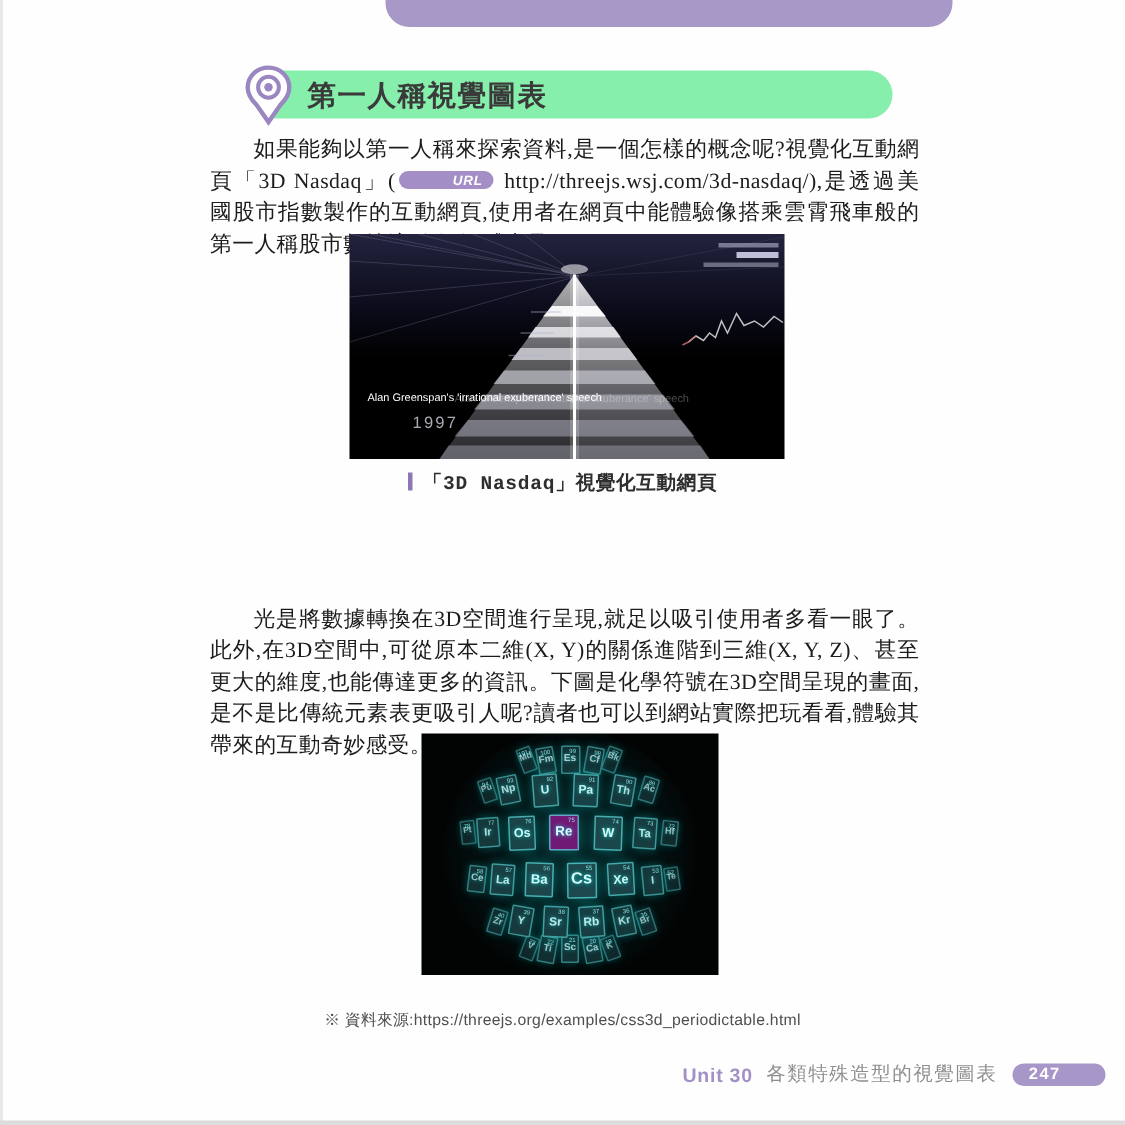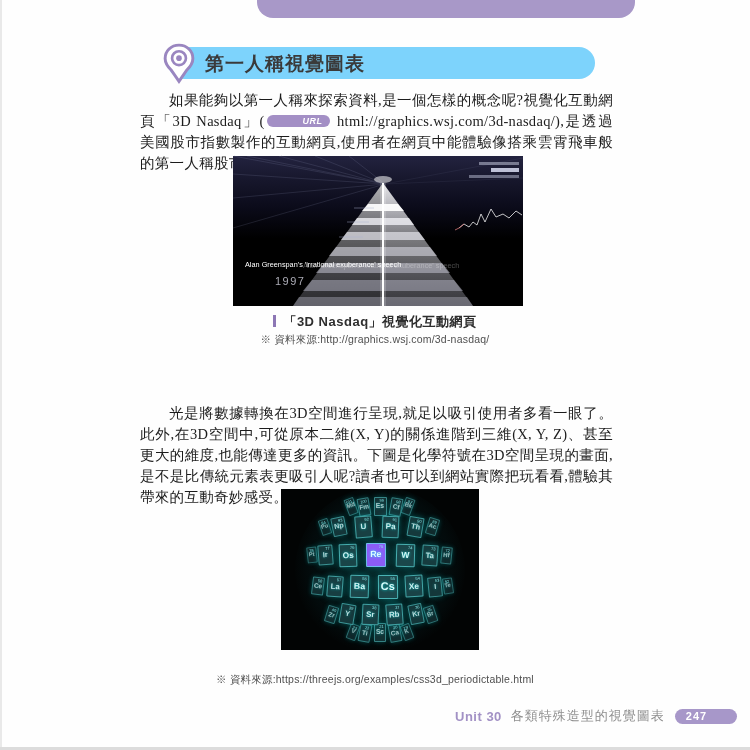--- a/index.html
+++ b/index.html
@@ -4,21 +4,21 @@
 <style>
   html,body{margin:0;padding:0;background:#ffffff;}
   #page{position:relative;width:750px;height:750px;background:#fefefe;overflow:hidden;
         font-family:"Liberation Sans",sans-serif;}
 
   
   .top-bar{position:absolute;left:257px;top:0;width:378px;height:18px;
            background:#a898c8;border-radius:0 0 16px 16px;}
 
   
-  .heading{position:absolute;left:168px;width:427px;height:32px;background:#7dd3fc;
+  .heading{position:absolute;left:168px;width:427px;height:32px;background:#86efac;
            border-radius:17px;}
   .h1pos{top:47px;} .h2pos{top:358px;}
   .pin{position:absolute;left:-5px;top:-4px;width:32px;height:41px;display:block;}
   .pin svg{width:32px;height:41px;display:block;}
   .heading-text{position:absolute;left:37px;top:4px;font-size:19px;font-weight:bold;
                 color:#3a3a3a;letter-spacing:1px;white-space:nowrap;}
 
   
   .body{position:absolute;left:140px;width:473px;margin:0;font-family:"Liberation Serif",serif;
         font-size:14.5px;line-height:21px;color:#1c1c1c;text-align:justify;text-indent:29px;
@@ -34,21 +34,21 @@
         overflow:hidden;}
   .fig1 svg{display:block;width:290px;height:150px;}
   .speech-text{font-family:"Liberation Sans",sans-serif;font-size:7.3px;fill:#ffffff;}
   .speech-ghost{opacity:0.28;}
   .year-text{font-family:"Liberation Sans",sans-serif;font-size:11px;fill:rgba(200,200,212,0.85);
              letter-spacing:1.5px;}
 
   
   .caption{position:absolute;left:0;width:750px;text-align:center;font-size:13px;
            font-weight:bold;color:#2e2e2e;letter-spacing:0.5px;}
-  .cap1{top:313px;} .cap2{top:654px;}
+  .cap1{top:313px;font-family:Liberation Mono, monospace;} .cap2{top:654px;}
   .cap-bar{display:inline-block;width:3px;height:12px;background:#8d77b5;margin-right:7px;
            vertical-align:-1px;}
   .source{position:absolute;left:0;width:750px;text-align:center;font-size:10.5px;
           color:#4f4f4f;letter-spacing:0.2px;}
   .src1{top:333px;} .src2{top:673px;}
 
   
   .fig2{position:absolute;left:281px;top:489px;width:198px;height:161px;background:#020404;
         overflow:hidden;}
   .sphere-glow{position:absolute;left:14px;top:-2px;width:170px;height:166px;border-radius:50%;
@@ -83,21 +83,21 @@
     <span class="pin">
       <svg viewBox="0 0 24 30">
         <path d="M12 1.2 C6 1.2 1.6 5.7 1.6 11.2 C1.6 14.8 3.6 17.4 6.1 19.9 L12 28.4 L17.9 19.9 C20.4 17.4 22.4 14.8 22.4 11.2 C22.4 5.7 18 1.2 12 1.2 Z" fill="#ffffff" stroke="#9a86c0" stroke-width="2.2"></path>
         <circle cx="12" cy="11" r="5.2" fill="none" stroke="#9a86c0" stroke-width="2"></circle>
         <circle cx="12" cy="11" r="2.1" fill="#9a86c0"></circle>
       </svg>
     </span>
     <span class="heading-text">第一人稱視覺圖表</span>
   </div>
 
-  <p class="body bp1"><span>如果能夠以第一人稱來探索資料,是一個怎樣的概念呢?視覺化互動網頁「3D Nasdaq」(</span><span class="url-badge">URL</span><span> html://graphics.wsj.com/3d-nasdaq/</span><span>),是透過美國股市指數製作的互動網頁,使用者在網頁中能體驗像搭乘雲霄飛車般的第一人稱股市數據流動,沉浸感十足。</span></p>
+  <p class="body bp1"><span>如果能夠以第一人稱來探索資料,是一個怎樣的概念呢?視覺化互動網頁「3D Nasdaq」(</span><span class="url-badge">URL</span><span> http://threejs.wsj.com/3d-nasdaq/</span><span>),是透過美國股市指數製作的互動網頁,使用者在網頁中能體驗像搭乘雲霄飛車般的第一人稱股市數據流動,沉浸感十足。</span></p>
 
   <div class="fig1">
     <svg viewBox="0 0 290 150">
       <defs>
         <linearGradient id="gRidge" x1="0" y1="0" x2="0" y2="1">
           <stop offset="0%" stop-color="#ffffff" stop-opacity="0.9"></stop>
           <stop offset="40%" stop-color="#d8d8de" stop-opacity="0.6"></stop>
           <stop offset="100%" stop-color="#8a8a96" stop-opacity="0.4"></stop>
         </linearGradient>
       </defs>
@@ -145,21 +145,20 @@
         <rect x="246" y="6" width="40" height="3" opacity="0.5"></rect>
         <rect x="258" y="12" width="28" height="4" opacity="0.9"></rect>
         <rect x="236" y="19" width="50" height="3" opacity="0.45"></rect>
       </g>
       <polyline points="226,72 231,68 236,71 240,66 244,69 248,58 252,66 258,53 263,61 270,58 276,62 283,55 289,59" fill="none" stroke="#ffffff" stroke-width="1" opacity="0.75"></polyline>
       <polyline points="222,74 226,72 231,68" fill="none" stroke="#d67878" stroke-width="1" opacity="0.8"></polyline>
     </svg>
   </div>
 
   <div class="caption cap1"><span class="cap-bar"></span><span>「3D Nasdaq」視覺化互動網頁</span></div>
-  <div class="source src1">※ 資料來源:http://graphics.wsj.com/3d-nasdaq/</div>
 
 
   <p class="body bp2">光是將數據轉換在3D空間進行呈現,就足以吸引使用者多看一眼了。此外,在3D空間中,可從原本二維(X, Y)的關係進階到三維(X, Y, Z)、甚至更大的維度,也能傳達更多的資訊。下圖是化學符號在3D空間呈現的畫面,是不是比傳統元素表更吸引人呢?讀者也可以到網站實際把玩看看,體驗其帶來的互動奇妙感受。</p>
 
   <div class="fig2">
     <div class="sphere-glow"></div>
     <div class="sphere">
         <div class="tile" style="left: 65.4768px; top: 9.38388px; width: 10.3096px; height: 16.5246px; transform: rotate(-20.3deg); z-index: 3; background: rgb(15, 40, 43); border-color: rgba(100, 235, 235, 0.36); box-shadow: rgba(0, 230, 230, 0.24) 0px 0px 4.8px;">
           <span class="tnum">101</span>
           <span class="tsym" style="font-size: 5.9px; opacity: 0.65;">Md</span>
@@ -209,21 +208,21 @@
           <span class="tsym" style="font-size: 5.6px; opacity: 0.63;">Pt</span>
         </div>
         <div class="tile" style="left: 36.7492px; top: 56.3259px; width: 14.6486px; height: 19.8718px; transform: rotate(-4.4deg); z-index: 6; background: rgb(21, 56, 59); border-color: rgba(100, 235, 235, 0.5); box-shadow: rgba(0, 230, 230, 0.34) 0px 0px 6.7px;">
           <span class="tnum">77</span>
           <span class="tsym" style="font-size: 7.3px; opacity: 0.81;">Ir</span>
         </div>
         <div class="tile" style="left: 57.7908px; top: 54.9387px; width: 18.2449px; height: 22.6461px; transform: rotate(-2.3deg); z-index: 9; background: rgb(25, 69, 72); border-color: rgba(100, 235, 235, 0.61); box-shadow: rgba(0, 230, 230, 0.41) 0px 0px 8.2px;">
           <span class="tnum">76</span>
           <span class="tsym" style="font-size: 8.4px; opacity: 0.94;">Os</span>
         </div>
-        <div class="tile" style="left: 85.4391px; top: 54.3682px; width: 19.7239px; height: 23.787px; transform: rotate(-0.3deg); z-index: 10; background: #8b5cf6; border-color: rgba(100, 235, 235, 0.66); box-shadow: rgba(0, 230, 230, 0.44) 0px 0px 8.9px;">
+        <div class="tile" style="left: 85.4391px; top: 54.3682px; width: 19.7239px; height: 23.787px; transform: rotate(-0.3deg); z-index: 10; background: #701a75; border-color: rgba(100, 235, 235, 0.66); box-shadow: rgba(0, 230, 230, 0.44) 0px 0px 8.9px;">
           <span class="tnum">75</span>
           <span class="tsym" style="font-size: 8.9px; opacity: 0.99;">Re</span>
         </div>
         <div class="tile" style="left: 114.913px; top: 54.713px; width: 18.83px; height: 23.0974px; transform: rotate(1.8deg); z-index: 9; background: rgb(26, 71, 75); border-color: rgba(100, 235, 235, 0.63); box-shadow: rgba(0, 230, 230, 0.42) 0px 0px 8.5px;">
           <span class="tnum">74</span>
           <span class="tsym" style="font-size: 8.6px; opacity: 0.96;">W</span>
         </div>
         <div class="tile" style="left: 141.117px; top: 55.9135px; width: 15.7176px; height: 20.6964px; transform: rotate(3.9deg); z-index: 7; background: rgb(22, 60, 63); border-color: rgba(100, 235, 235, 0.53); box-shadow: rgba(0, 230, 230, 0.36) 0px 0px 7.2px;">
           <span class="tnum">73</span>
           <span class="tsym" style="font-size: 7.6px; opacity: 0.85;">Ta</span>

